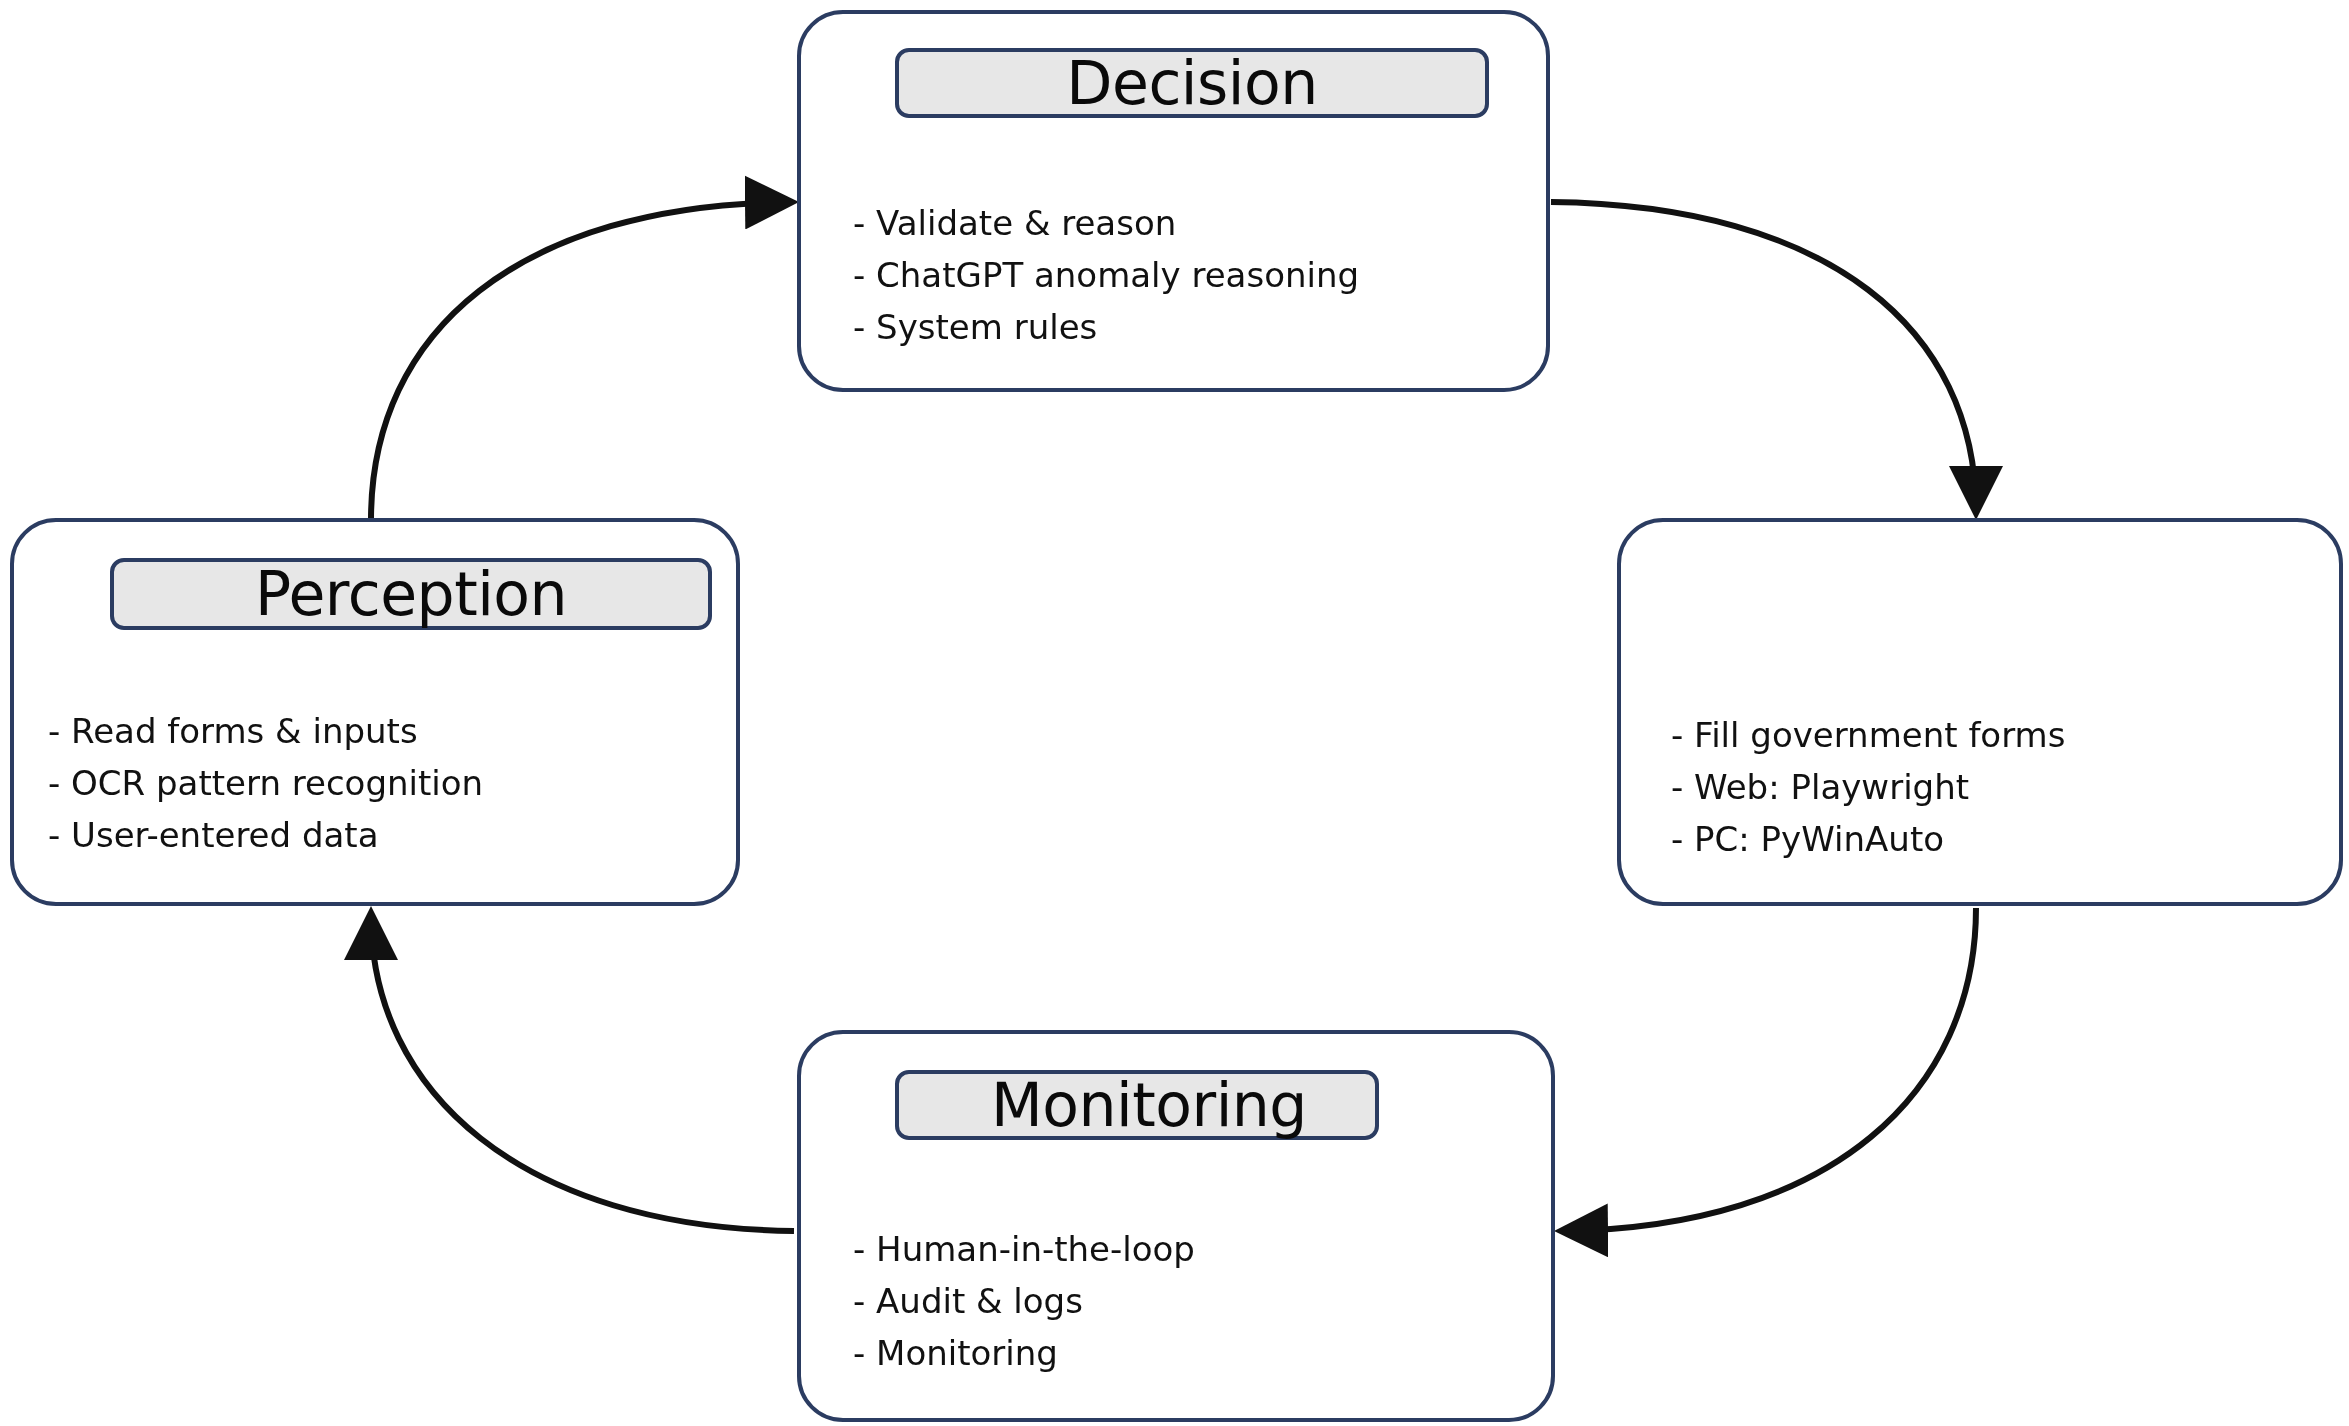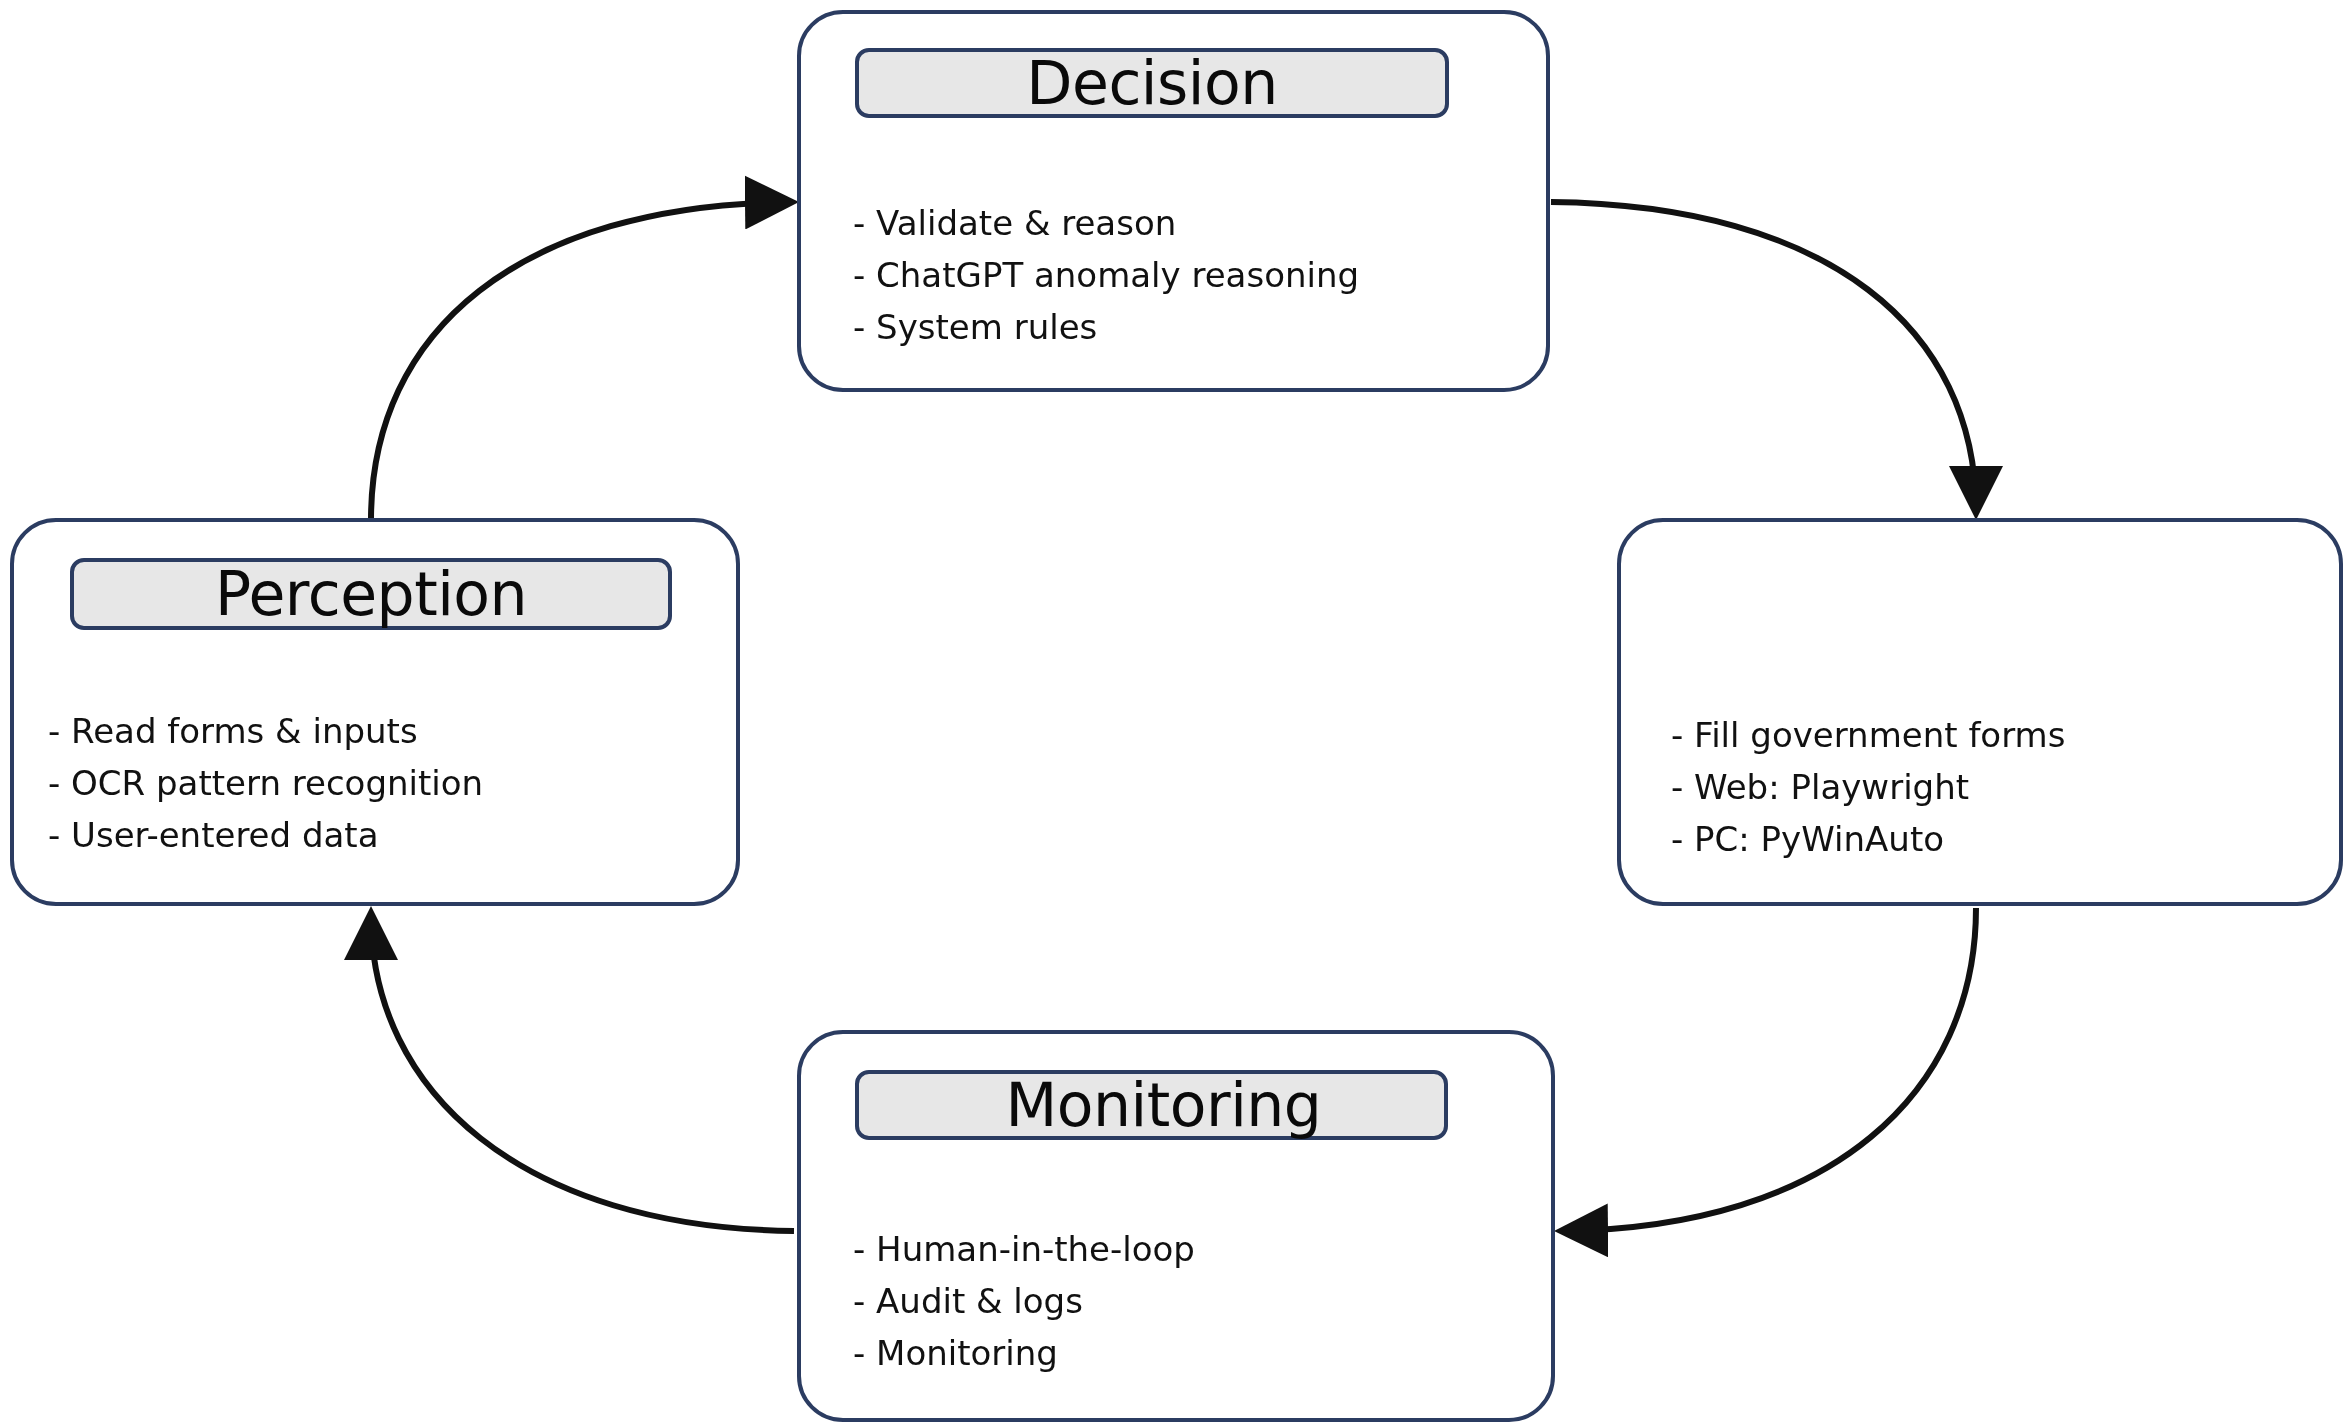--- a/index.html
+++ b/index.html
@@ -41,20 +41,21 @@
     border: 4px solid #2b3c61;
     border-radius: 14px;
     display: flex;
     align-items: center;
     justify-content: center;
     color: #0a0a0a;
     font-size: 60px;
     line-height: 1;
     letter-spacing: -0.5px;
     white-space: nowrap;
+    margin-left: 40px;
   }
   .node-body {
     position: absolute;
     color: #111111;
     font-size: 34px;
     line-height: 1;
   }
   .node-body .bullet {
     white-space: nowrap;
     margin: 0 0 18px 0;
@@ -64,21 +65,21 @@
   
   #node-decision   { left: 797px;  top: 10px;   width: 753px; height: 382px; }
   #node-decision   .node-title { left: 54px; top: 34px; width: 594px; height: 70px; }
   #node-decision   .node-body  { left: 52px; top: 192px; }
 
   #node-action     { left: 1617px; top: 518px;  width: 726px; height: 388px; }
   #node-action     .node-title { left: 52px; top: 36px; width: 585px; height: 70px; }
   #node-action     .node-body  { left: 50px; top: 196px; }
 
   #node-monitoring { left: 797px;  top: 1030px; width: 758px; height: 392px; }
-  #node-monitoring .node-title { left: 54px; top: 36px; width: 593px; height: 70px; padding-left: 24px; }
+  #node-monitoring .node-title { left: 54px; top: 36px; width: 484px; height: 70px; padding-left: 24px; }
   #node-monitoring .node-body  { left: 52px; top: 198px; }
 
   #node-perception { left: 10px;   top: 518px;  width: 730px; height: 388px; }
   #node-perception .node-title { left: 56px; top: 36px; width: 602px; height: 72px; }
   #node-perception .node-body  { left: 34px; top: 192px; }
 </style>
 </head>
 <body>
 
 <div id="stage">

